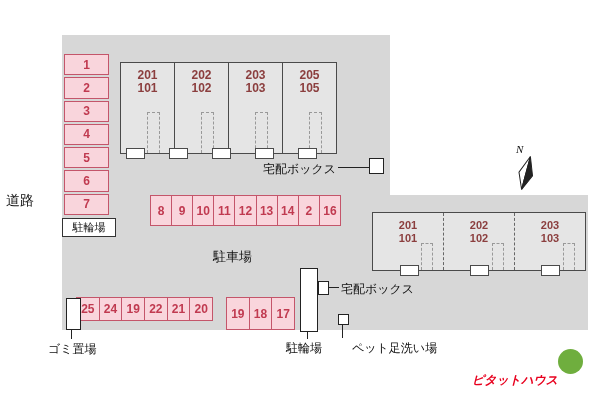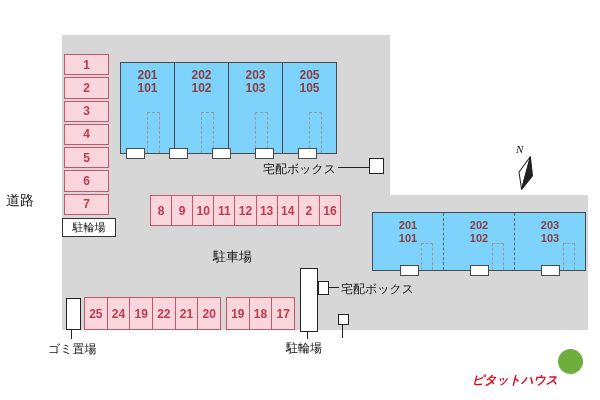--- a/index.html
+++ b/index.html
@@ -9,21 +9,21 @@
   .gray{background:#d7d7d7;}
   .lbl{font-size:12px;color:#111;white-space:nowrap;}
   .line{background:#222;}
   
   .pgroup{display:flex;}
   .pgroup.col{flex-direction:column;gap:2px;}
   .pcell{flex:1;background:#f9d5dc;border:1px solid #c4556a;display:flex;
     align-items:center;justify-content:center;color:#c03a50;font-size:12px;font-weight:bold;}
   .pgroup.row .pcell + .pcell{margin-left:-1px;}
   
-  .bldg{background:#7dd3fc;border:1px solid #4a4a4a;display:flex;}
+  .bldg{background:#e5e5e5;border:1px solid #4a4a4a;display:flex;}
   .unit{flex:1;position:relative;text-align:center;color:#8b3e3e;font-weight:bold;}
   .unit + .unit{border-left:1px solid #4a4a4a;}
   .bldg.dashed .unit + .unit{border-left:1px dashed #666;}
   .num{display:block;font-size:12px;line-height:13px;}
   .num.first{margin-top:6px;}
   .door{position:absolute;border:1px dashed #999;border-bottom:none;}
   .entrance{position:absolute;background:#fff;border:1px solid #4a4a4a;}
   .wbox{background:#fff;border:1.5px solid #222;}
   .whitebox-lbl{background:#fff;border:1px solid #333;display:flex;align-items:center;
     justify-content:center;font-size:11px;color:#111;}
@@ -92,21 +92,21 @@
     <div class="pcell">11</div>
     <div class="pcell">12</div>
     <div class="pcell">13</div>
     <div class="pcell">14</div>
     <div class="pcell">2</div>
     <div class="pcell">16</div>
   </div>
 
   <div class="abs lbl" style="left:213px;top:248px;font-size:13px">駐車場</div>
 
-  <div class="abs pgroup row" style="left:84px;top:297px;width:137px;height:33px">
+  <div class="abs pgroup row" style="left:76px;top:297px;width:137px;height:24px">
     <div class="pcell">25</div>
     <div class="pcell">24</div>
     <div class="pcell">19</div>
     <div class="pcell">22</div>
     <div class="pcell">21</div>
     <div class="pcell">20</div>
   </div>
   <div class="abs pgroup row" style="left:226px;top:297px;width:69px;height:33px">
     <div class="pcell">19</div>
     <div class="pcell">18</div>
@@ -120,20 +120,21 @@
   <div class="abs wbox" style="left:300px;top:268px;width:16px;height:62px"></div>
   <div class="abs line" style="left:307px;top:331px;width:1px;height:8px"></div>
   <div class="abs lbl" style="left:286px;top:340px">駐輪場</div>
 
   <div class="abs wbox" style="left:318px;top:281px;width:9px;height:12px"></div>
   <div class="abs line" style="left:328px;top:287px;width:11px;height:1px"></div>
   <div class="abs lbl" style="left:341px;top:281px">宅配ボックス</div>
 
   <div class="abs wbox" style="left:338px;top:314px;width:9px;height:9px"></div>
   <div class="abs line" style="left:342px;top:325px;width:1px;height:13px"></div>
+  <div class="abs lbl" style="left:352px;top:340px">ペット足洗い場</div>
 
   <div class="abs bldg dashed" style="left:372px;top:212px;width:212px;height:57px">
     <div class="unit">
       <span class="num first" style="font-size:11px">201</span>
       <span class="num" style="font-size:11px">101</span>
       <span class="door" style="left:48px;bottom:0;width:10px;height:26px"></span>
     </div>
     <div class="unit">
       <span class="num first" style="font-size:11px">202</span>
       <span class="num" style="font-size:11px">102</span>

